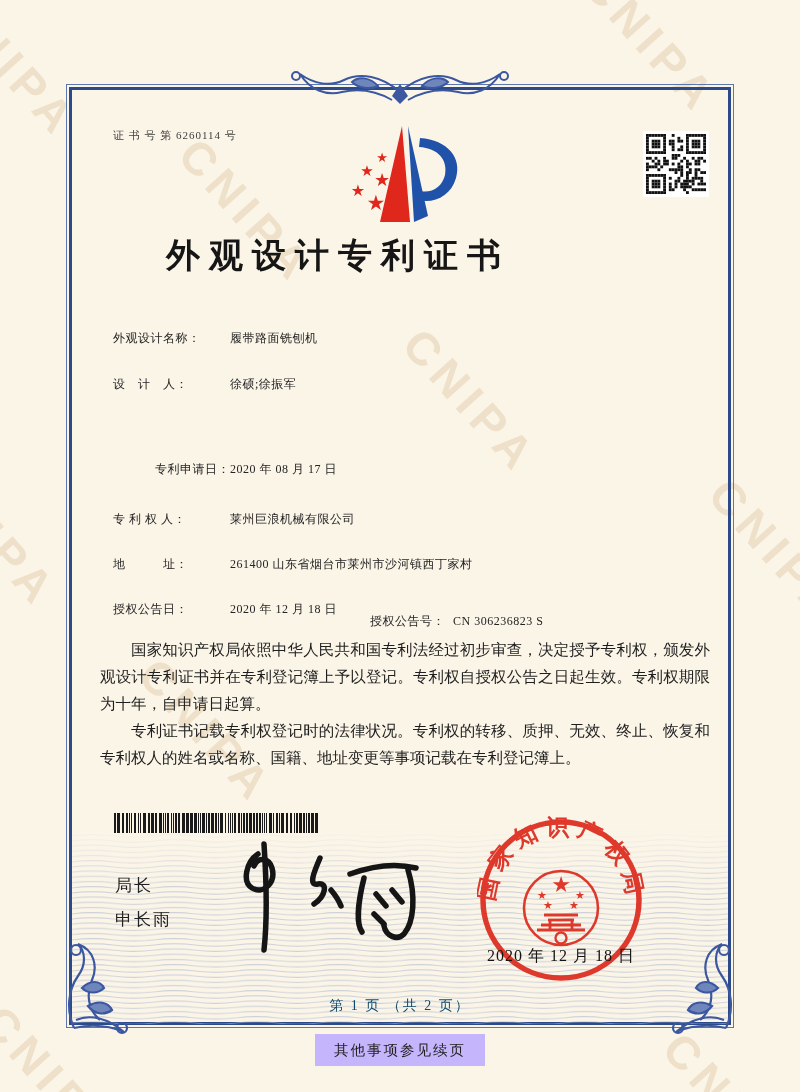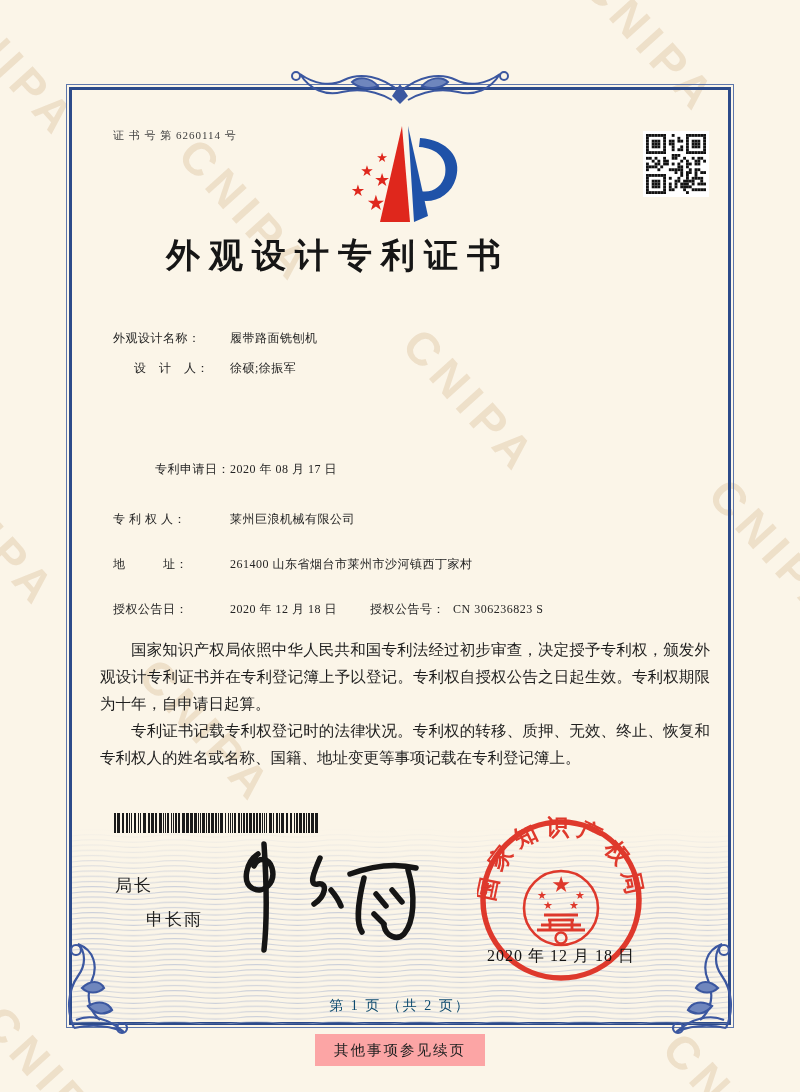--- a/index.html
+++ b/index.html
@@ -34,43 +34,43 @@
         background:#fff; padding:3px; z-index:5; }
 
   .title { position:absolute; left:66px; top:233px; width:544px; text-align:center; z-index:5;
            font-size:34px; font-weight:bold; letter-spacing:9px; color:#161616; }
 
   .field-row { position:absolute; left:113px; z-index:5; font-size:12px; color:#242424;
                white-space:nowrap; }
   .flabel { display:inline-block; width:117px; letter-spacing:0.5px; }
   .fvalue { letter-spacing:0.5px; }
   .grant2 { position:absolute; left:257px; top:0; }
-  .grant2 .flabel { width:auto; margin-right:8px; }
+  .grant2 .flabel { width:auto; margin-right:8px;margin-top:12px; }
 
   .body-text { position:absolute; left:100px; top:636px; width:610px; z-index:5;
                font-size:15.5px; line-height:27px; text-align:justify; color:#1e1e1e; }
   .body-text p { text-indent:2em; }
 
   .barcode { position:absolute; left:114px; top:813px; z-index:5; }
 
   .signer-title { position:absolute; left:115px; top:874px; font-size:17px; color:#222;
                   letter-spacing:2px; z-index:5; }
   .signer-name  { position:absolute; left:115px; top:908px; font-size:17px; color:#222;
-                  letter-spacing:2px; z-index:5;margin-left:31px; }
+                  letter-spacing:2px; z-index:5; }
   .signature { position:absolute; left:228px; top:838px; z-index:6; }
 
   .seal { position:absolute; left:477px; top:816px; z-index:5; }
   .seal-date { position:absolute; left:477px; top:946px; width:168px; text-align:center;
                font-size:16px; color:#151515; letter-spacing:1px; z-index:7; }
 
   .page-info { position:absolute; left:66px; top:997px; width:668px; text-align:center;
                font-size:14px; letter-spacing:2px; color:#0c4a6e; z-index:5; }
 
   .cont-note { position:absolute; left:315px; top:1034px; width:170px; height:32px;
-               background:#fca5a5; z-index:5; display:flex; align-items:center;
+               background:#c4b5fd; z-index:5; display:flex; align-items:center;
                justify-content:center; font-size:14.5px; color:#222; letter-spacing:2px; }
 </style>
 </head>
 <body>
 
 <div class="page">
 
   <span class="wm" style="left:-28px; top:-18px;">CNIPA</span>
   <span class="wm" style="left:612px; top:-42px;">CNIPA</span>
   <span class="wm" style="left:208px; top:128px;">CNIPA</span>
@@ -355,21 +355,21 @@
       <rect x="57" y="57" width="3" height="3" fill="#111"></rect>
       <rect x="60" y="57" width="3" height="3" fill="#111"></rect>
       <rect x="42" y="60" width="3" height="3" fill="#111"></rect>
     </svg>
 
   <div class="title">外观设计专利证书</div>
 
   <div class="field-row" style="top:330px;">
     <span class="flabel">外观设计名称：</span><span class="fvalue">履带路面铣刨机</span>
   </div>
-  <div class="field-row" style="top:360px;text-align:center;">
+  <div class="field-row" style="top:376px;">
     <span class="flabel">设　计　人：</span><span class="fvalue">徐硕;徐振军</span>
   </div>
   <div class="field-row" style="top:461px;text-align:right;">
     <span class="flabel">专利申请日：</span><span class="fvalue">2020 年 08 月 17 日</span>
   </div>
   <div class="field-row" style="top:511px;">
     <span class="flabel">专 利 权 人：</span><span class="fvalue">莱州巨浪机械有限公司</span>
   </div>
   <div class="field-row" style="top:556px;">
     <span class="flabel">地　　　址：</span><span class="fvalue">261400 山东省烟台市莱州市沙河镇西丁家村</span>

